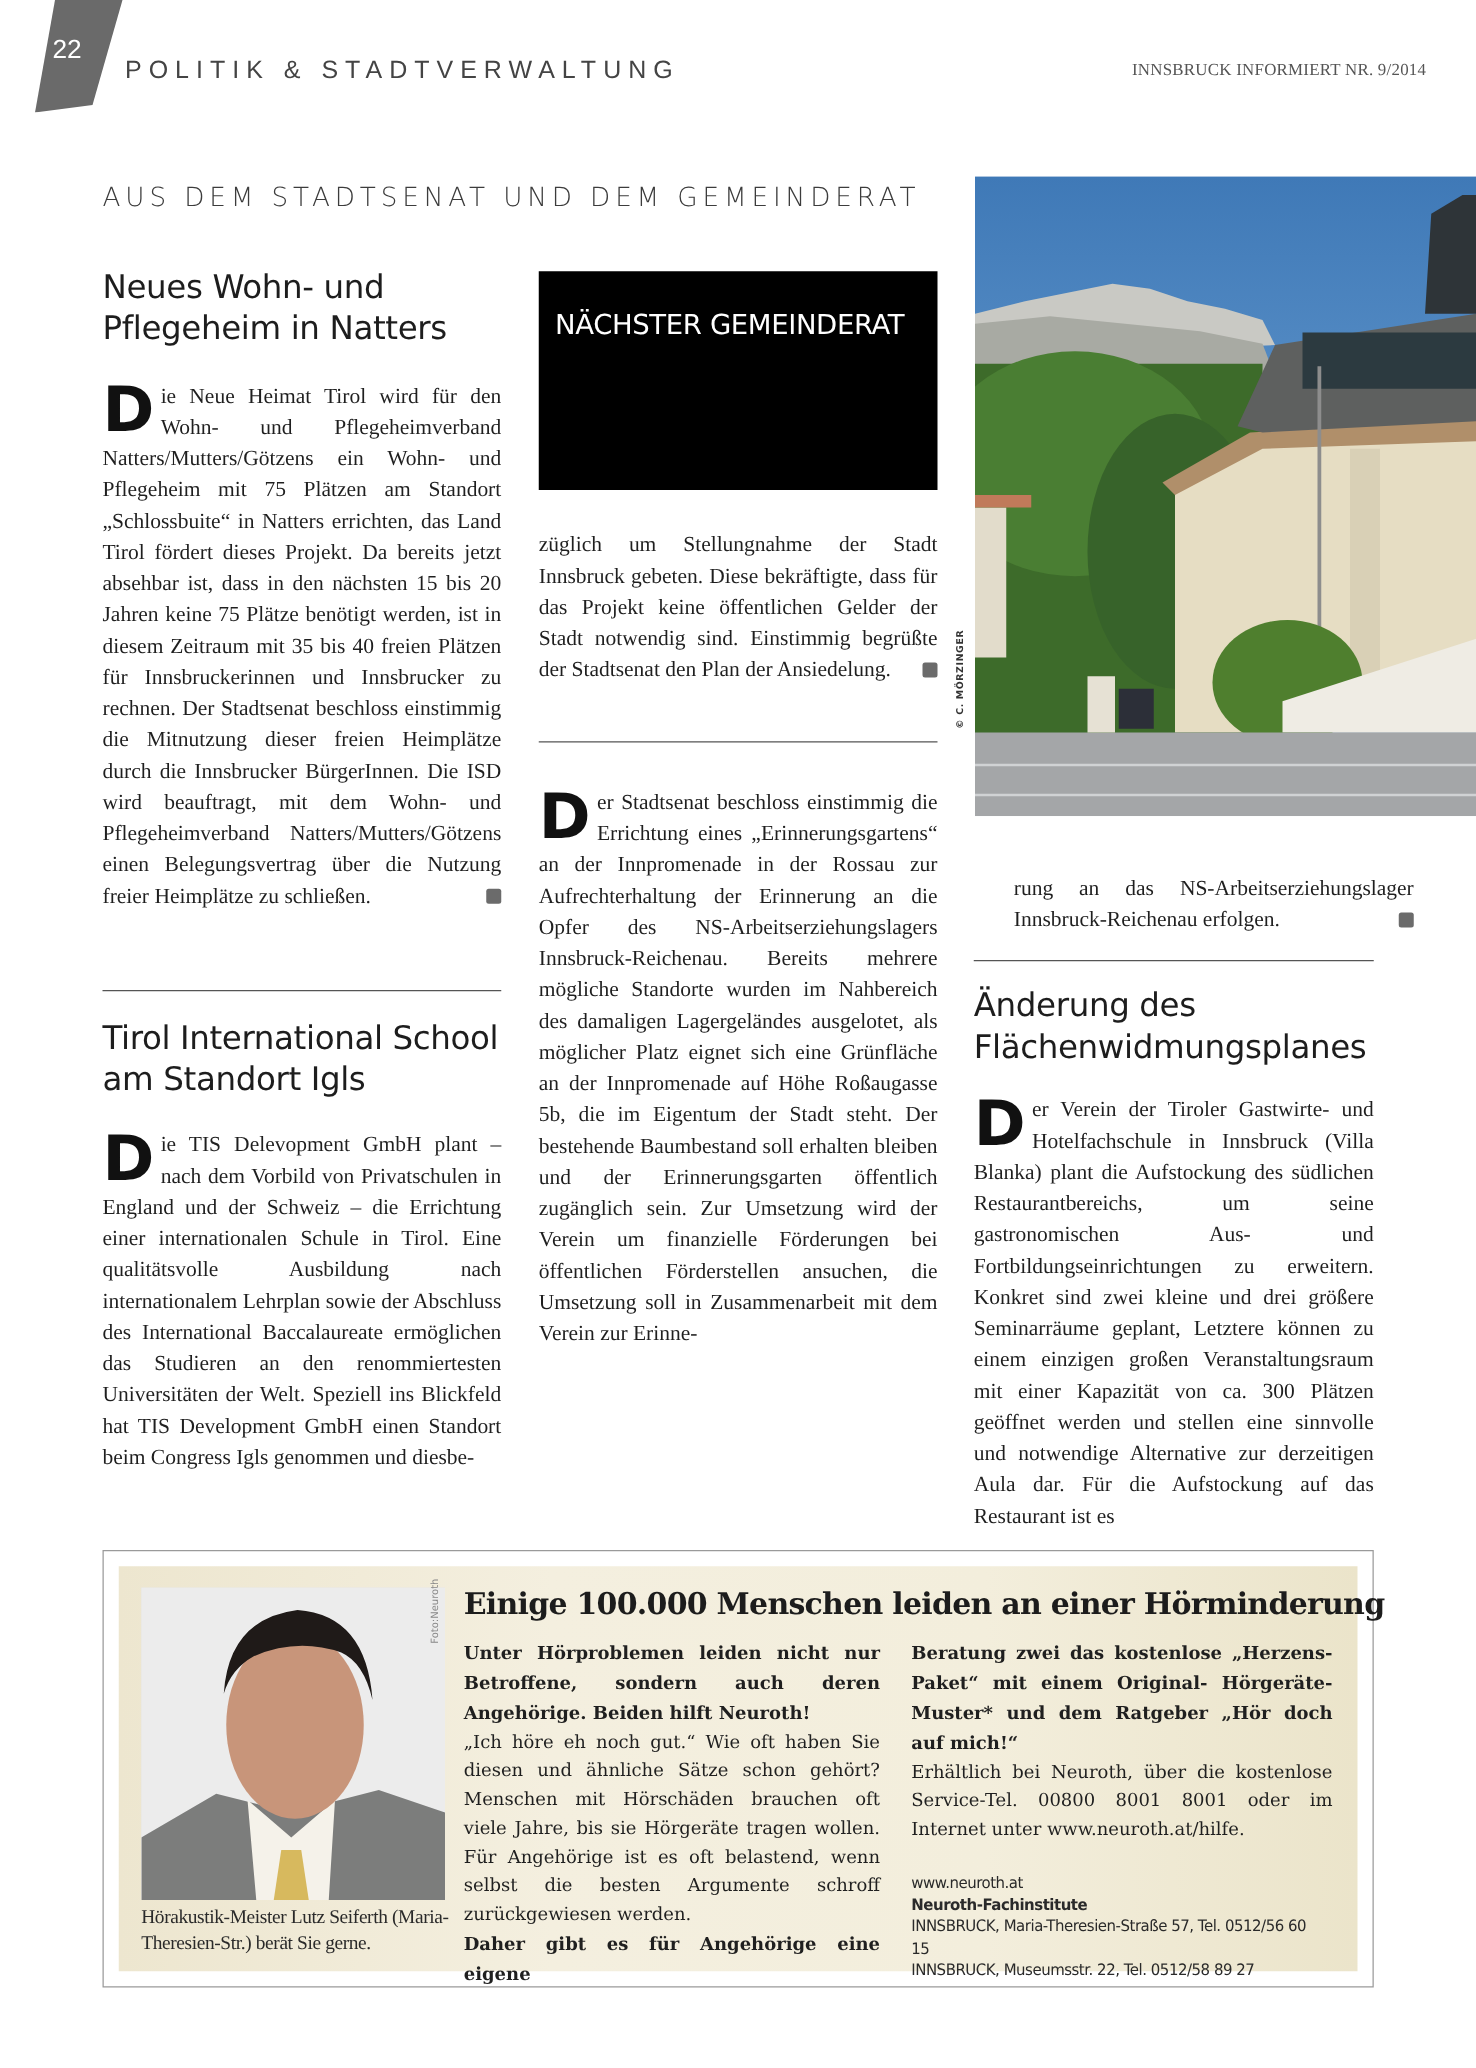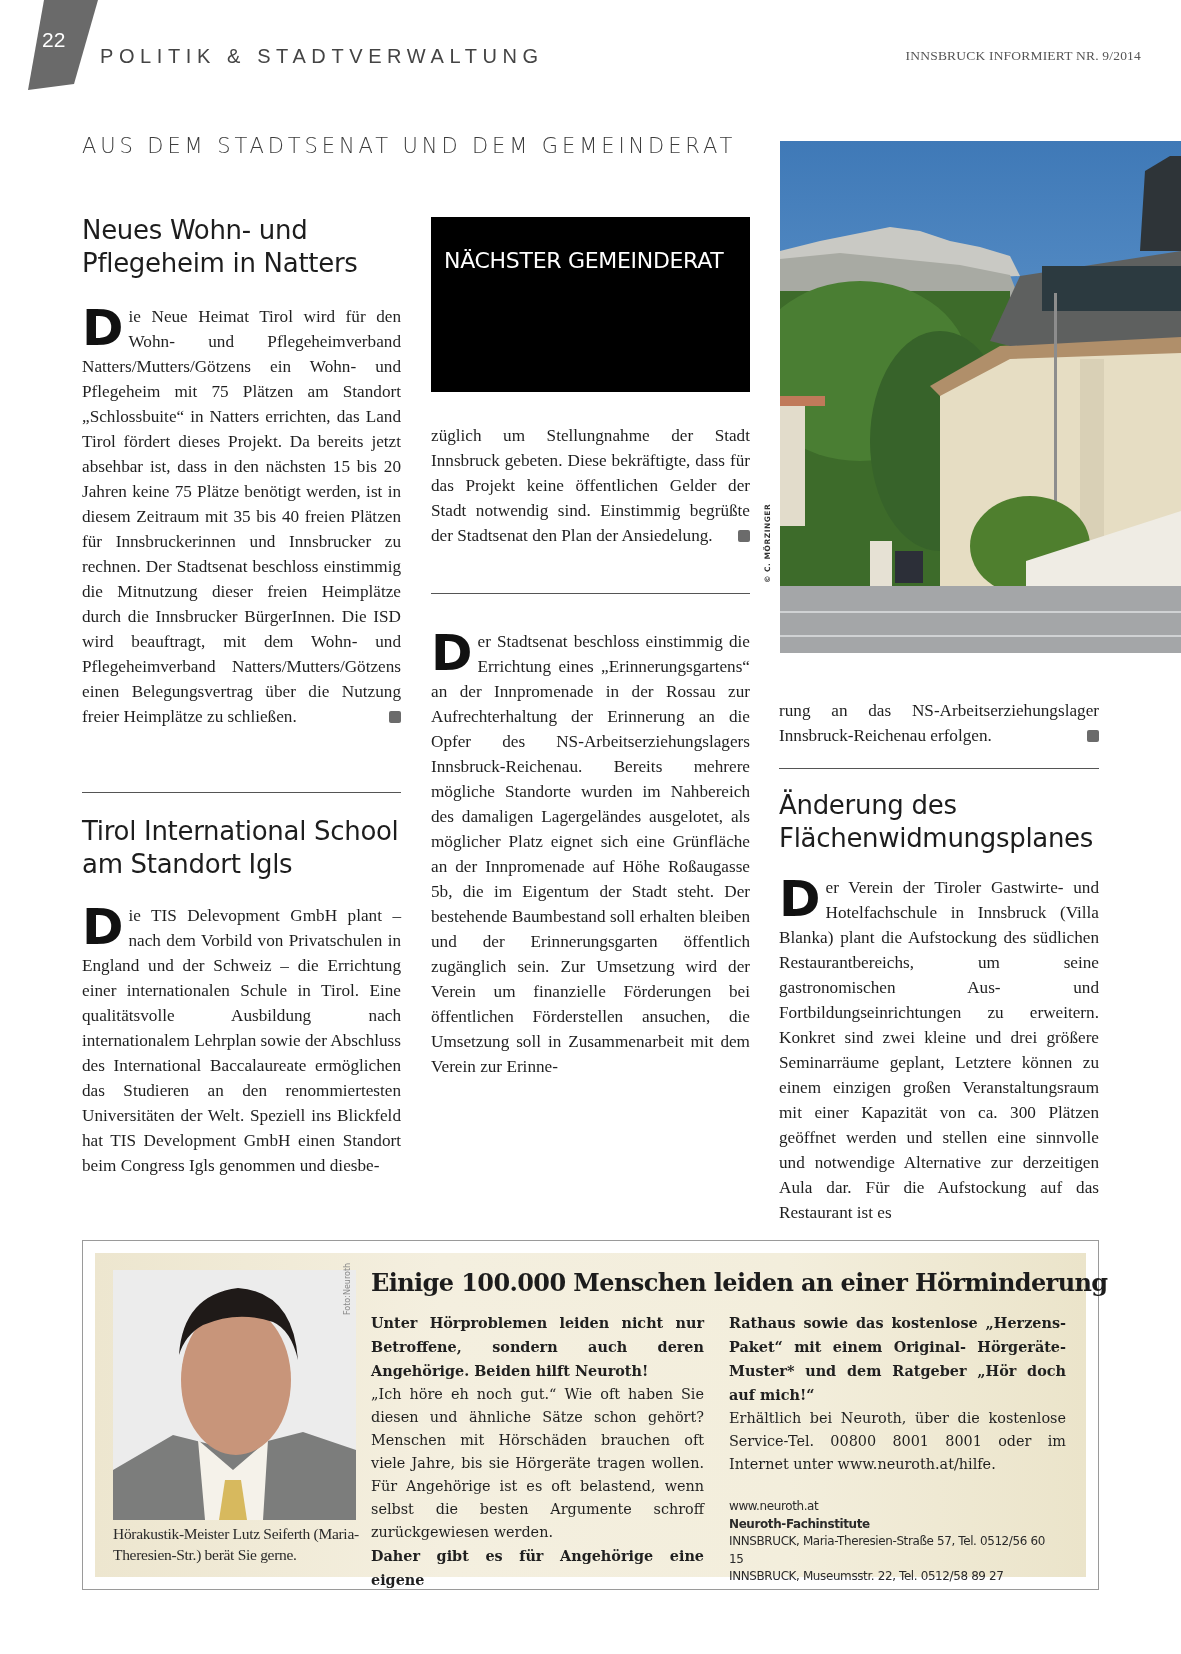--- a/index.html
+++ b/index.html
@@ -4,21 +4,21 @@
 <style>
   * { box-sizing: border-box; margin: 0; padding: 0; }
   html, body { width: 1181px; height: 1654px; background: #ffffff; overflow: hidden; }
   body { position: relative; font-family: "Liberation Serif", "DejaVu Serif", serif; color: #1e1e1e; }
 
   .page-tab { position: absolute; left: 28px; top: 0; width: 78px; height: 90px; }
   .page-number { position: absolute; left: 42px; top: 28px; font-family: "Liberation Sans", sans-serif; font-size: 21px; color: #ffffff; }
   .section-label { position: absolute; left: 100px; top: 45px; font-family: Liberation Sans, sans-serif; font-size: 20px; letter-spacing: 5.6px; color: #444; font-weight: 300; }
   .issue-label { position: absolute; right: 40px; top: 48px; font-family: Liberation Serif, serif; font-size: 13.5px; color: #555; letter-spacing: 0.2px; }
 
-  .kicker { position: absolute; left: 82px; top: 134px; font-family: "DejaVu Sans", sans-serif; font-size: 21px; letter-spacing: 3.9px; color: #3c3c3c; font-weight: 300; }
+  .kicker { position: absolute; left: 82px; top: 146px; font-family: "DejaVu Sans", sans-serif; font-size: 21px; letter-spacing: 3.9px; color: #3c3c3c; font-weight: 300; }
 
   .col { position: absolute; }
   .col1 { left: 82px; width: 319px; }
   .col2 { left: 431px; width: 319px; }
   .col3 { left: 779px; width: 320px; }
 
   h2.headline { font-family: "DejaVu Sans", sans-serif; font-weight: normal; font-size: 26px; line-height: 33px; color: #1d1d1d; letter-spacing: -0.3px; }
 
   .body-text { font-family: "Liberation Serif", "DejaVu Serif", serif; font-size: 17.2px; line-height: 25px; text-align: justify; hyphens: auto; color: #1f1f1f; }
   .drop-cap { float: left; font-family: "DejaVu Sans", sans-serif; font-weight: bold; font-size: 50px; line-height: 44px; margin: 2px 5px -4px 0; color: #111; }
@@ -116,21 +116,21 @@
     <polygon points="246,420 401,370 401,445 246,445" fill="#efece4"></polygon>
     <rect x="0" y="445" width="401" height="67" fill="#a4a6a8"></rect>
     <rect x="0" y="470" width="401" height="2" fill="#d0d2d4"></rect>
     <rect x="0" y="494" width="401" height="2" fill="#d0d2d4"></rect>
     <rect x="90" y="400" width="22" height="45" fill="#e6e1d4"></rect>
     <rect x="115" y="410" width="28" height="32" fill="#2c2f38"></rect>
   </svg>
 </div>
 <div class="photo-credit">© C. MÖRZINGER</div>
 
-<div class="col col3" style="top:698px;">
+<div class="col col3" style="top:698px;margin-left:32px;">
   <div class="body-text">
     <span>rung an das NS-Arbeitserziehungslager Innsbruck-Reichenau erfolgen.</span><span class="end-mark"></span>
   </div>
 </div>
 <div class="rule" style="position:absolute; left:779px; top:768px; width:320px;"></div>
 
 <div class="col col3" style="top:789px;">
   <h2 class="headline" style="width:300px;">Änderung des Flächenwidmungsplanes</h2>
   <div class="body-text" style="margin-top:20px;">
     <span class="drop-cap">D</span><span>er Verein der Tiroler Gastwirte- und Hotelfachschule in Innsbruck (Villa Blanka) plant die Aufstockung des südlichen Restaurantbereichs, um seine gastronomischen Aus- und Fortbildungseinrichtungen zu erweitern. Konkret sind zwei kleine und drei größere Seminarräume geplant, Letztere können zu einem einzigen großen Veranstaltungsraum mit einer Kapazität von ca. 300 Plätzen geöffnet werden und stellen eine sinnvolle und notwendige Alternative zur derzeitigen Aula dar. Für die Aufstockung auf das Restaurant ist es</span>
@@ -153,21 +153,21 @@
     <div class="ad-caption">Hörakustik-Meister Lutz Seiferth (Maria-Theresien-Str.) berät Sie gerne.</div>
 
     <div class="ad-headline">Einige 100.000 Menschen leiden an einer Hörminderung</div>
 
     <div class="ad-col ad-col1">
       <b>Unter Hörproblemen leiden nicht nur Betroffene, sondern auch deren Angehörige. Beiden hilft Neuroth!</b><br>
       <span>„Ich höre eh noch gut.“ Wie oft haben Sie diesen und ähnliche Sätze schon gehört? Menschen mit Hörschäden brauchen oft viele Jahre, bis sie Hörgeräte tragen wollen. Für Angehörige ist es oft belastend, wenn selbst die besten Argumente schroff zurückgewiesen werden.</span><br>
       <b>Daher gibt es für Angehörige eine eigene</b>
     </div>
     <div class="ad-col ad-col2">
-      <b>Rathaus sowie das kostenlose „Herzens-Paket“ mit einem Original- Hörgeräte-Muster* und dem Ratgeber „Hör doch auf mich!“</b><br>
+      <b>Beratung zwei das kostenlose „Herzens-Paket“ mit einem Original- Hörgeräte-Muster* und dem Ratgeber „Hör doch auf mich!“</b><br>
       <span>Erhältlich bei Neuroth, über die kostenlose Service-Tel.  00800 8001 8001 oder im Internet unter www.neuroth.at/hilfe.</span>
     </div>
     <div class="ad-contact">
       <div>www.neuroth.at</div>
       <div style="font-weight:bold;">Neuroth-Fachinstitute</div>
       <div>INNSBRUCK, Maria-Theresien-Straße 57, Tel. 0512/56 60 15</div>
       <div>INNSBRUCK, Museumsstr. 22, Tel. 0512/58 89 27</div>
     </div>
   </div>
 </div>

